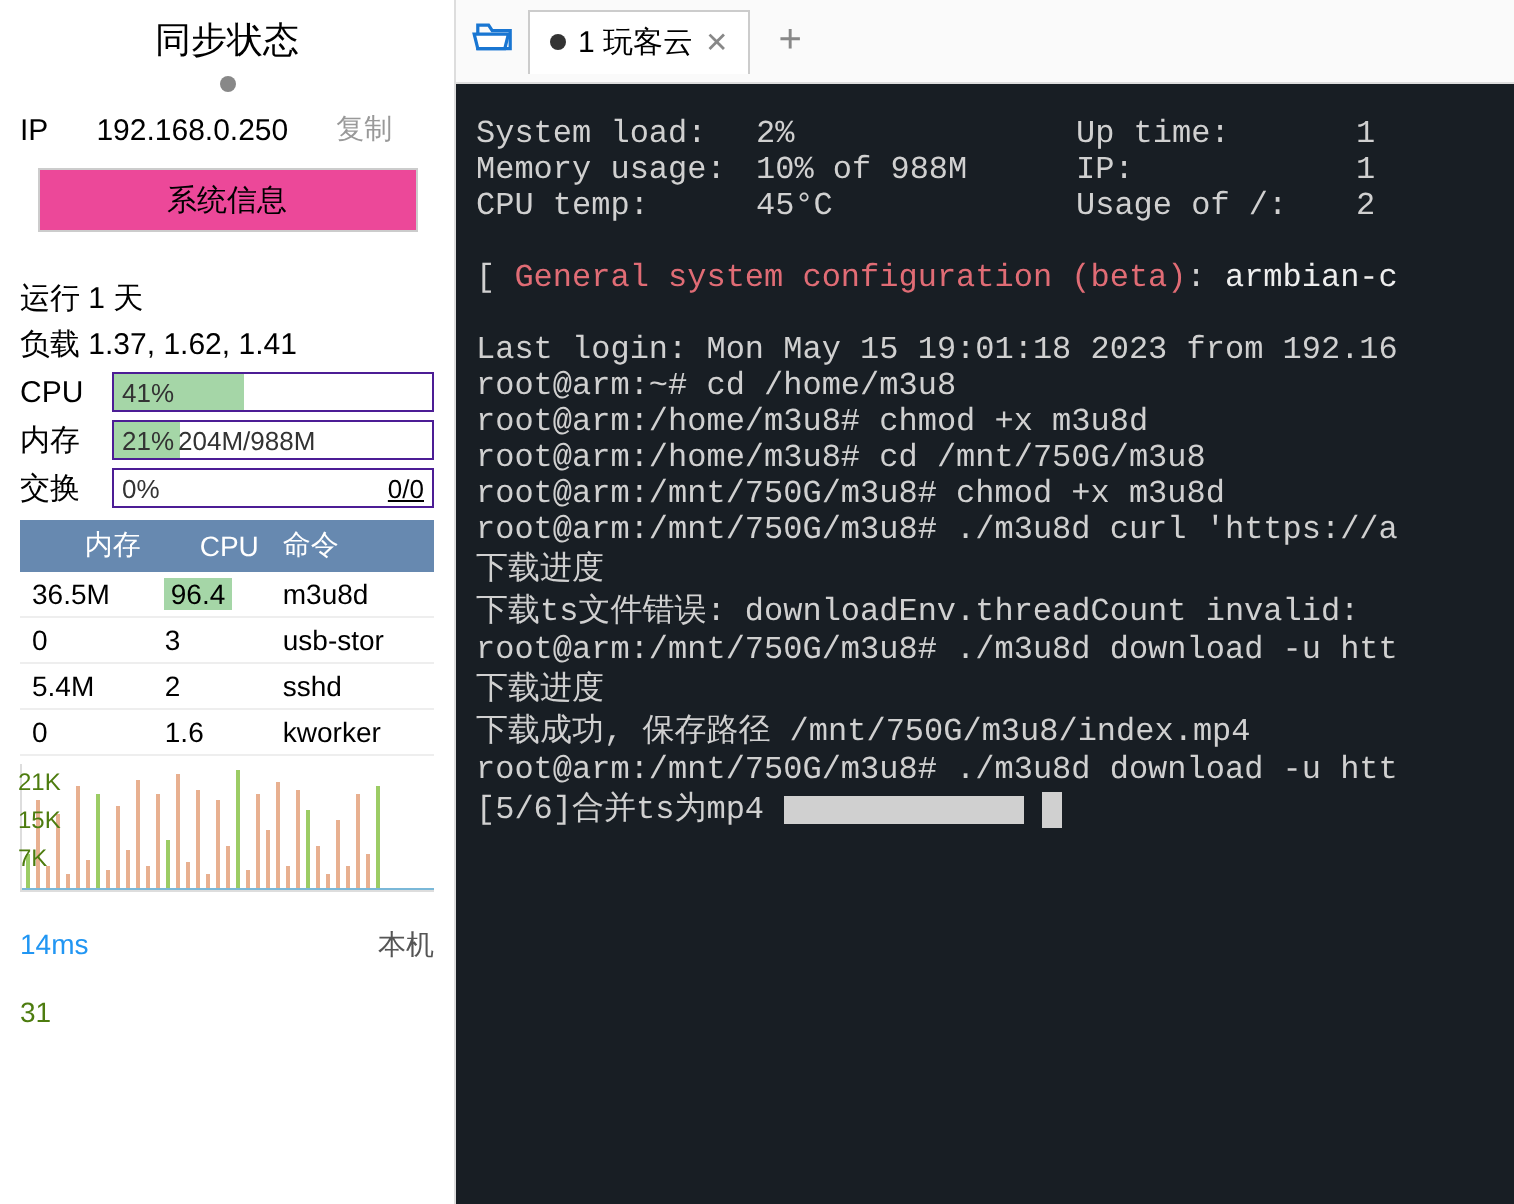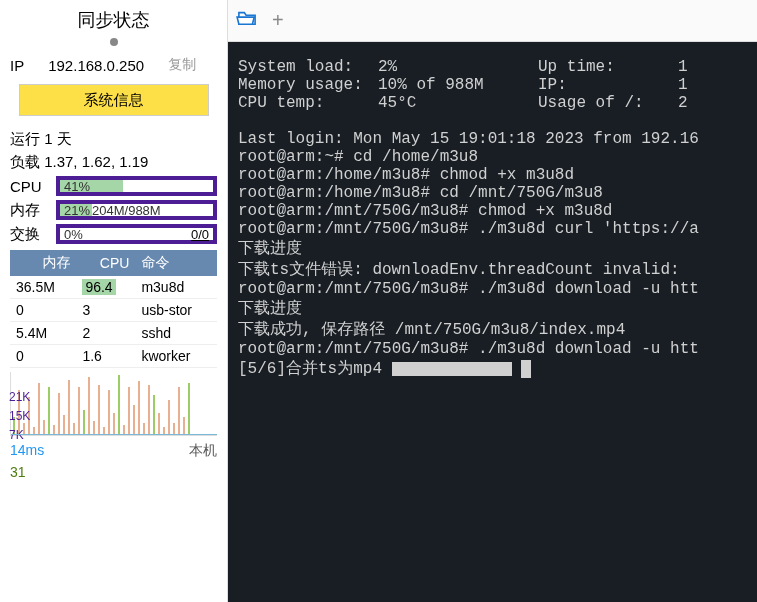--- a/index.html
+++ b/index.html
@@ -5,50 +5,50 @@
     * { margin: 0; padding: 0; box-sizing: border-box; }
     body { font-family: "Microsoft YaHei", "PingFang SC", Arial, sans-serif; font-size: 14px; background: #fff; width: 757px; height: 602px; overflow: hidden; display: flex; }
     
     .sidebar { width: 228px; height: 100%; border-right: 1px solid #ddd; background: #fff; padding: 8px 10px; overflow: hidden; }
     .sidebar-title { font-size: 18px; display: flex; align-items: center; gap: 6px; margin-bottom: 10px; flex-direction: column; }
     .status-dot { width: 8px; height: 8px; border-radius: 50%; background: #888; display: inline-block; }
     
     .ip-row { display: flex; align-items: center; gap: 24px; margin-bottom: 10px; font-size: 15px; }
     .ip-row .copy { color: #999; font-size: 14px; cursor: pointer; }
     
-    .sysinfo-btn { width: 190px; height: 32px; border: 1px solid #ccc; background: #fde047; font-size: 15px; cursor: pointer; margin: 0 auto 14px; display: block; }
+    .sysinfo-btn { width: 190px; height: 32px; border: 1px solid #ccc; background: #ec4899; font-size: 15px; cursor: pointer; margin: 0 auto 24px; display: block; }
     
     .stat-line { font-size: 15px; margin-bottom: 4px; }
     
     .resource-row { display: flex; align-items: center; margin-bottom: 4px; font-size: 15px; }
     .resource-label { width: 42px; }
-    .resource-bar { flex: 1; height: 20px; border: 4px solid #4c1d95; position: relative; background: #fff; margin-left: 4px; }
+    .resource-bar { flex: 1; height: 20px; border: 1px solid #4c1d95; position: relative; background: #fff; margin-left: 4px; }
     .resource-fill { position: absolute; left: 0; top: 0; bottom: 0; background: #a5d6a7; }
     .resource-text { position: absolute; left: 4px; top: 0; bottom: 0; display: flex; align-items: center; font-size: 13px; color: #333; }
     .resource-right { position: absolute; right: 4px; top: 0; bottom: 0; display: flex; align-items: center; font-size: 13px; text-decoration: underline; }
     
     .proc-table { width: 100%; margin-top: 6px; font-size: 14px; border-collapse: collapse; }
     .proc-table th { background: #6789b0; color: #fff; padding: 4px 6px; text-align: left; font-weight: normal; }
     .proc-table th:nth-child(1), .proc-table th:nth-child(2) { text-align: right; }
     .proc-table td { padding: 3px 6px; border-bottom: 1px solid #eee; }
     .proc-table td:nth-child(1), .proc-table td:nth-child(2) { }
     .cpu-hot { background: #a5d6a7; padding: 0 3px; }
     
     .net-row { display: flex; align-items: center; gap: 8px; margin-top: 8px; font-size: 14px; }
     .net-up { color: #d32f2f; }
     .net-down { color: #388e3c; }
     .net-iface { margin-left: auto; color: #555; display: flex; align-items: center; gap: 2px; }
     
     .spark { border-bottom: 1px solid #ddd; border-left: 1px solid #ddd; height: 64px; margin-top: 4px; position: relative; display: flex; align-items: flex-end; gap: 3px; padding: 0 2px; }
-    .spark .ylabels { position: absolute; left: -2px; top: 16px; font-size: 12px; color: #4c1d95; line-height: 1.6; }
+    .spark .ylabels { position: absolute; left: -2px; top: 0; font-size: 12px; color: #4d7c0f; line-height: 1.6; }
     .spark .bar { width: 2px; background: #e8b090; }
     .spark .bar.g { background: #9ccc65; }
     .spark .line-bottom { position: absolute; bottom: 0; left: 0; right: 0; height: 1px; background: #7ab8d8; }
     
-    .lat-row { font-size: 14px; color: #2196f3; margin-top: 6px; }
+    .lat-row { font-size: 14px; color: #2196f3; margin-top: 18px; }
     .lat-row .host { float: right; color: #555; }
     
     .main { flex: 1; display: flex; flex-direction: column; background: #fff; }
     .tabbar { height: 42px; display: flex; align-items: center; border-bottom: 1px solid #ddd; background: #fafafa; padding-left: 8px; gap: 6px; }
     .folder-icon { color: #1976d2; font-size: 20px; cursor: pointer; }
     .tab { display: flex; align-items: center; gap: 6px; padding: 6px 10px; background: #fff; border: 1px solid #ccc; border-bottom: none; font-size: 15px; cursor: pointer; }
     .tab .dot { width: 8px; height: 8px; border-radius: 50%; background: #333; }
     .tab .close { color: #888; font-size: 14px; }
     .addtab { color: #888; font-size: 20px; padding: 0 8px; cursor: pointer; }
     
@@ -74,21 +74,21 @@
   <div class="ip-row">
     <span>IP</span>
     <span>192.168.0.250</span>
     <span class="copy">复制</span>
   </div>
 
   <button class="sysinfo-btn">系统信息</button>
 
   <div class="stat-line">运行 1 天</div>
   <div class="stat-line">
-    <span>负载</span> <span>1.37, 1.62, 1.19</span>
+    <span>负载</span> <span>1.37, 1.62, 1.41</span>
   </div>
 
   <div class="resource-row">
     <span class="resource-label">CPU</span>
     <div class="resource-bar">
       <div class="resource-fill" style="width:41%"></div>
       <div class="resource-text">41%</div>
     </div>
   </div>
   <div class="resource-row">
@@ -195,18 +195,24 @@
 </div>
 
 <div class="main">
   <div class="tabbar">
     <span class="folder-icon">
       <svg width="22" height="18" viewBox="0 0 24 20" fill="none" stroke="#1976d2" stroke-width="1.8">
           <path d="M3 4h6l2 3h10v10H3z"></path>
           <path d="M1 9h19l-2 8H3z" fill="#fff"></path>
         </svg>
     </span>
+    <div class="tab">
+      <span class="dot"></span>
+      <span>1 玩客云</span>
+      <span class="close">✕</span>
+    </div>
     <span class="addtab">+</span>
   </div>
 
   <div class="terminal" id="term"><div class="row"><span class="label">System load:</span><span class="val">2%</span><span class="lab2">Up time:</span><span>1</span></div><div class="row"><span class="label">Memory usage:</span><span class="val">10% of 988M</span><span class="lab2">IP:</span><span>1</span></div><div class="row"><span class="label">CPU temp:</span><span class="val">45°C</span><span class="lab2">Usage of /:</span><span>2</span></div>
+<div>[ <span class="term-red">General system configuration (beta)</span>: <span class="term-white">armbian-c</span></div>
 <div>Last login: Mon May 15 19:01:18 2023 from 192.16</div><div>root@arm:~# cd /home/m3u8</div><div>root@arm:/home/m3u8# chmod +x m3u8d</div><div>root@arm:/home/m3u8# cd /mnt/750G/m3u8</div><div>root@arm:/mnt/750G/m3u8# chmod +x m3u8d</div><div>root@arm:/mnt/750G/m3u8# ./m3u8d curl 'https://a</div><div>下载进度</div><div>下载ts文件错误: downloadEnv.threadCount invalid:</div><div>root@arm:/mnt/750G/m3u8# ./m3u8d download -u htt</div><div>下载进度</div><div>下载成功, 保存路径 /mnt/750G/m3u8/index.mp4</div><div>root@arm:/mnt/750G/m3u8# ./m3u8d download -u htt</div><div>[5/6]合并ts为mp4 <span class="prog-bar"></span> <span class="cursor"></span></div></div>
 </div>
 
 </body></html>

